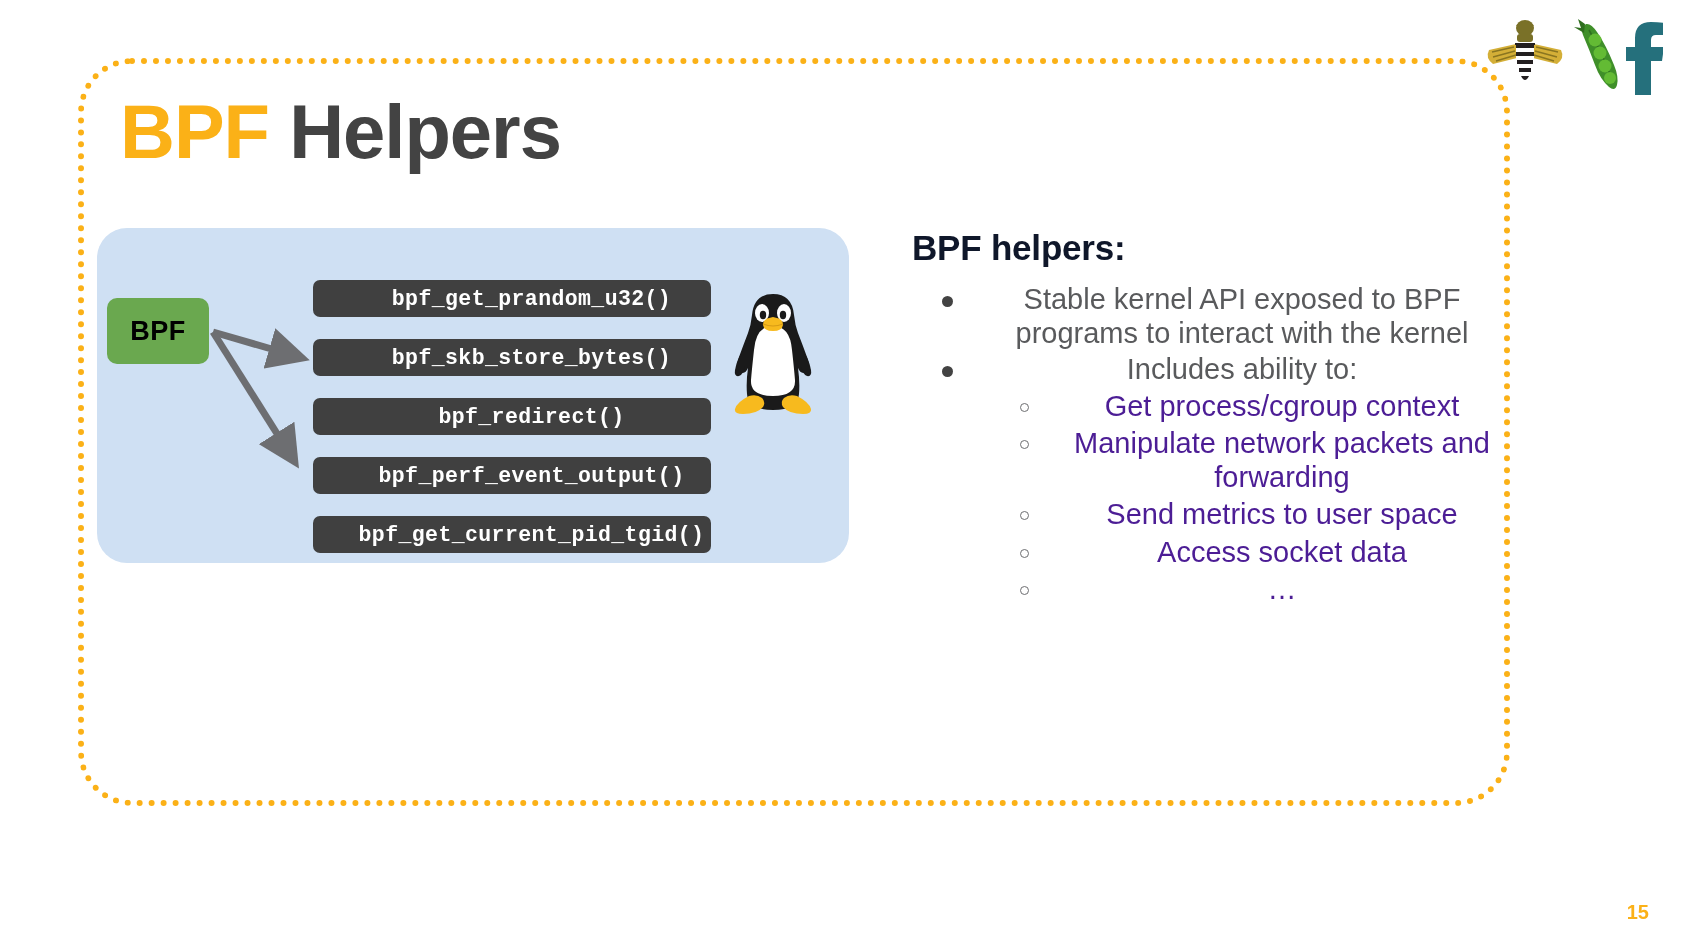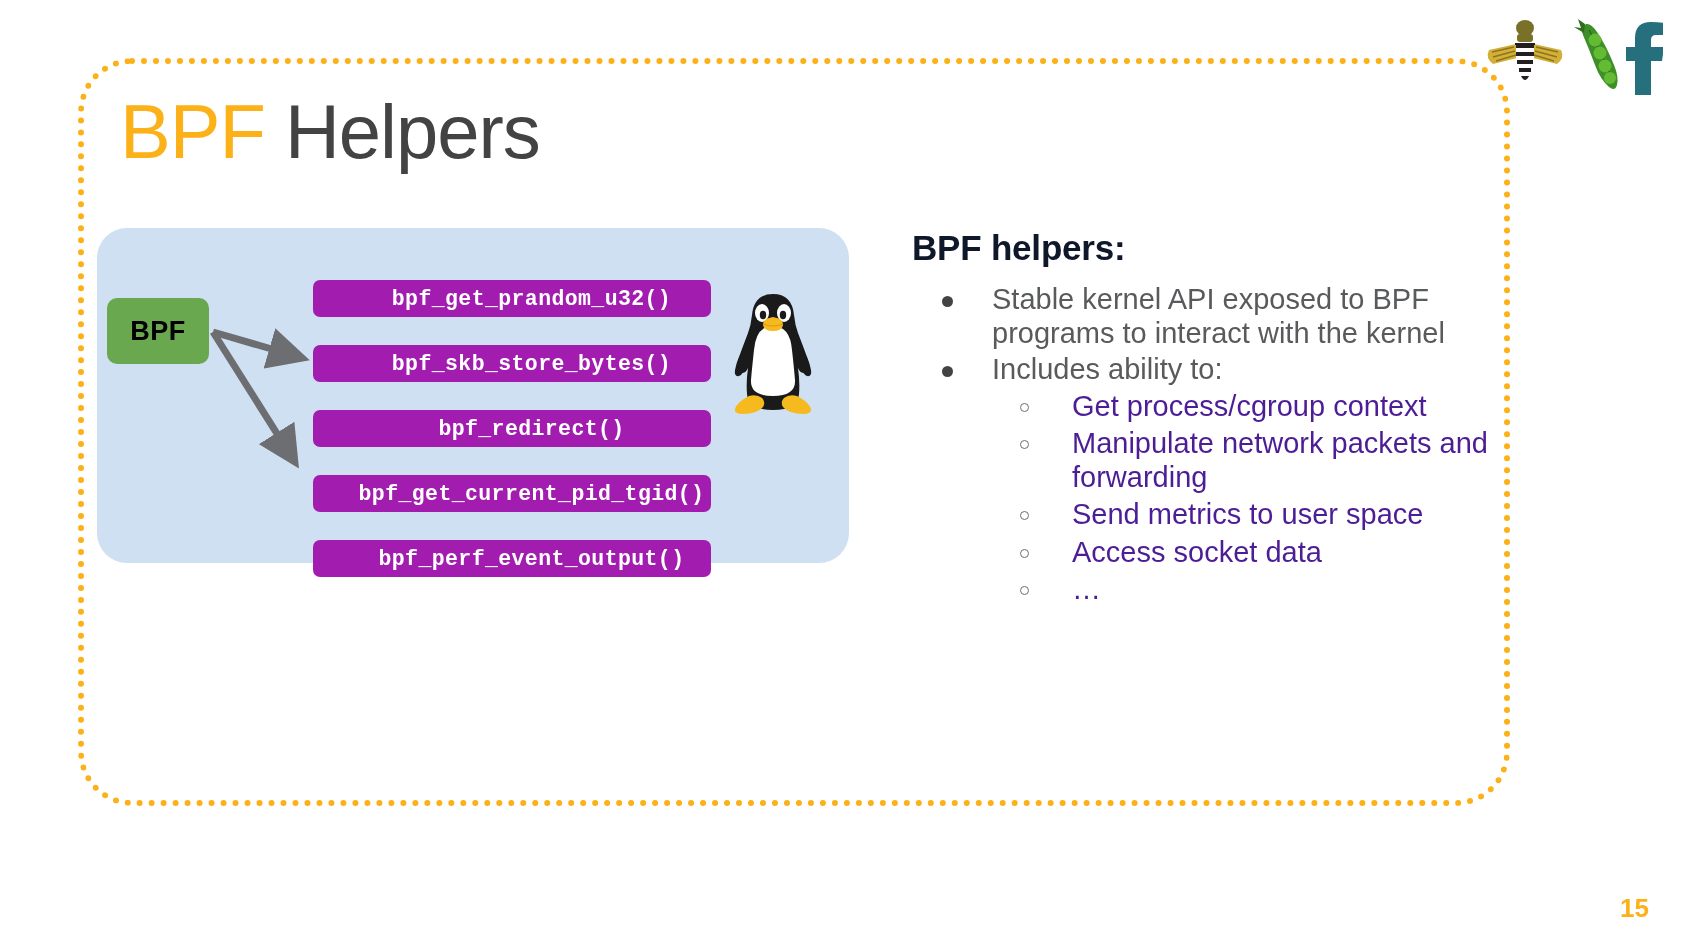--- a/index.html
+++ b/index.html
@@ -40,21 +40,21 @@
     width: 180px;
     height: 86px;
   }
 
   
   .title {
     position: absolute;
     left: 120px;
     top: 90px;
     font-size: 76px;
-    font-weight: normal;
+    font-weight: bold;
     letter-spacing: -1px;
     line-height: 1.1;
     white-space: nowrap;
   }
   .title .accent { color: #fbb117; }
   .title .main   { color: #434343; }
 
   
   .diagram {
     position: absolute;
@@ -89,23 +89,23 @@
     height: 335px;
   }
   .fn-list {
     position: absolute;
     left: 216px;
     top: 52px;
     width: 398px;
   }
   .fn-box {
     height: 37px;
-    background: #a21caf;
+    background: #404040;
     border-radius: 7px;
-    margin-bottom: 28px;
+    margin-bottom: 22px;
     display: flex;
     align-items: center;
     justify-content: center;
     color: #ffffff;
     font-family: "Liberation Mono", "DejaVu Sans Mono", monospace;
     font-weight: bold;
     font-size: 21.5px;
     letter-spacing: 0.4px;
     white-space: nowrap;
     padding-left: 39px;
@@ -137,20 +137,21 @@
     margin: 0;
     padding: 0;
   }
   ul.lvl1 > li.b1 {
     position: relative;
     padding-left: 80px;
     color: #595a5c;
     font-size: 29px;
     line-height: 1.18;
     margin-bottom: 2px;
+    text-align: center;
   }
   ul.lvl1 > li.b1 > .dot {
     position: absolute;
     left: 30px;
     top: 14px;
     width: 11px;
     height: 11px;
     background: #434343;
     border-radius: 50%;
   }
@@ -177,21 +178,21 @@
     border-radius: 50%;
     box-sizing: border-box;
   }
 
   
   .page-num {
     position: absolute;
     right: 36px;
     bottom: 22px;
     color: #fbb117;
-    font-size: 26px;
+    font-size: 20px;
     font-weight: bold;
   }
 </style>
 </head>
 <body>
 
 <div id="slide">
 
   <div class="frame"></div>
 
@@ -244,22 +245,22 @@
         </marker>
       </defs>
       <line x1="116" y1="104" x2="202" y2="129" stroke="#6d6e71" stroke-width="7" marker-end="url(#ahead)"></line>
       <line x1="116" y1="104" x2="196" y2="231" stroke="#6d6e71" stroke-width="7" marker-end="url(#ahead)"></line>
     </svg>
 
     <div class="fn-list">
       <div class="fn-box">bpf_get_prandom_u32()</div>
       <div class="fn-box">bpf_skb_store_bytes()</div>
       <div class="fn-box">bpf_redirect()</div>
+      <div class="fn-box">bpf_perf_event_output()</div>
       <div class="fn-box">bpf_get_current_pid_tgid()</div>
-      <div class="fn-box">bpf_perf_event_output()</div>
     </div>
 
     <div class="tux">
       <svg width="108" height="130" viewBox="0 0 108 130" xmlns="http://www.w3.org/2000/svg">
         <path d="M54 4 q-19 0 -21 21 q-1 10 -4 18 q-5 13 -9 24 q-4 11 1 15 q5 3 8 -4 q-2 14 -1 26 q1 16 26 16 q25 0 26 -16 q1 -12 -1 -26 q3 7 8 4 q5 -4 1 -15 q-4 -11 -9 -24 q-3 -8 -4 -18 q-2 -21 -21 -21 z" fill="#1a1a1a"></path>
         <path d="M54 36 q-17 0 -19 24 q-2 18 -3 30 q-1 16 22 16 q23 0 22 -16 q-1 -12 -3 -30 q-2 -24 -19 -24 z" fill="#ffffff"></path>
         <ellipse cx="43" cy="23" rx="7" ry="9" fill="#ffffff"></ellipse>
         <ellipse cx="65" cy="23" rx="7" ry="9" fill="#ffffff"></ellipse>
         <ellipse cx="44" cy="25" rx="3.2" ry="4.2" fill="#1a1a1a"></ellipse>
         <ellipse cx="64" cy="25" rx="3.2" ry="4.2" fill="#1a1a1a"></ellipse>

